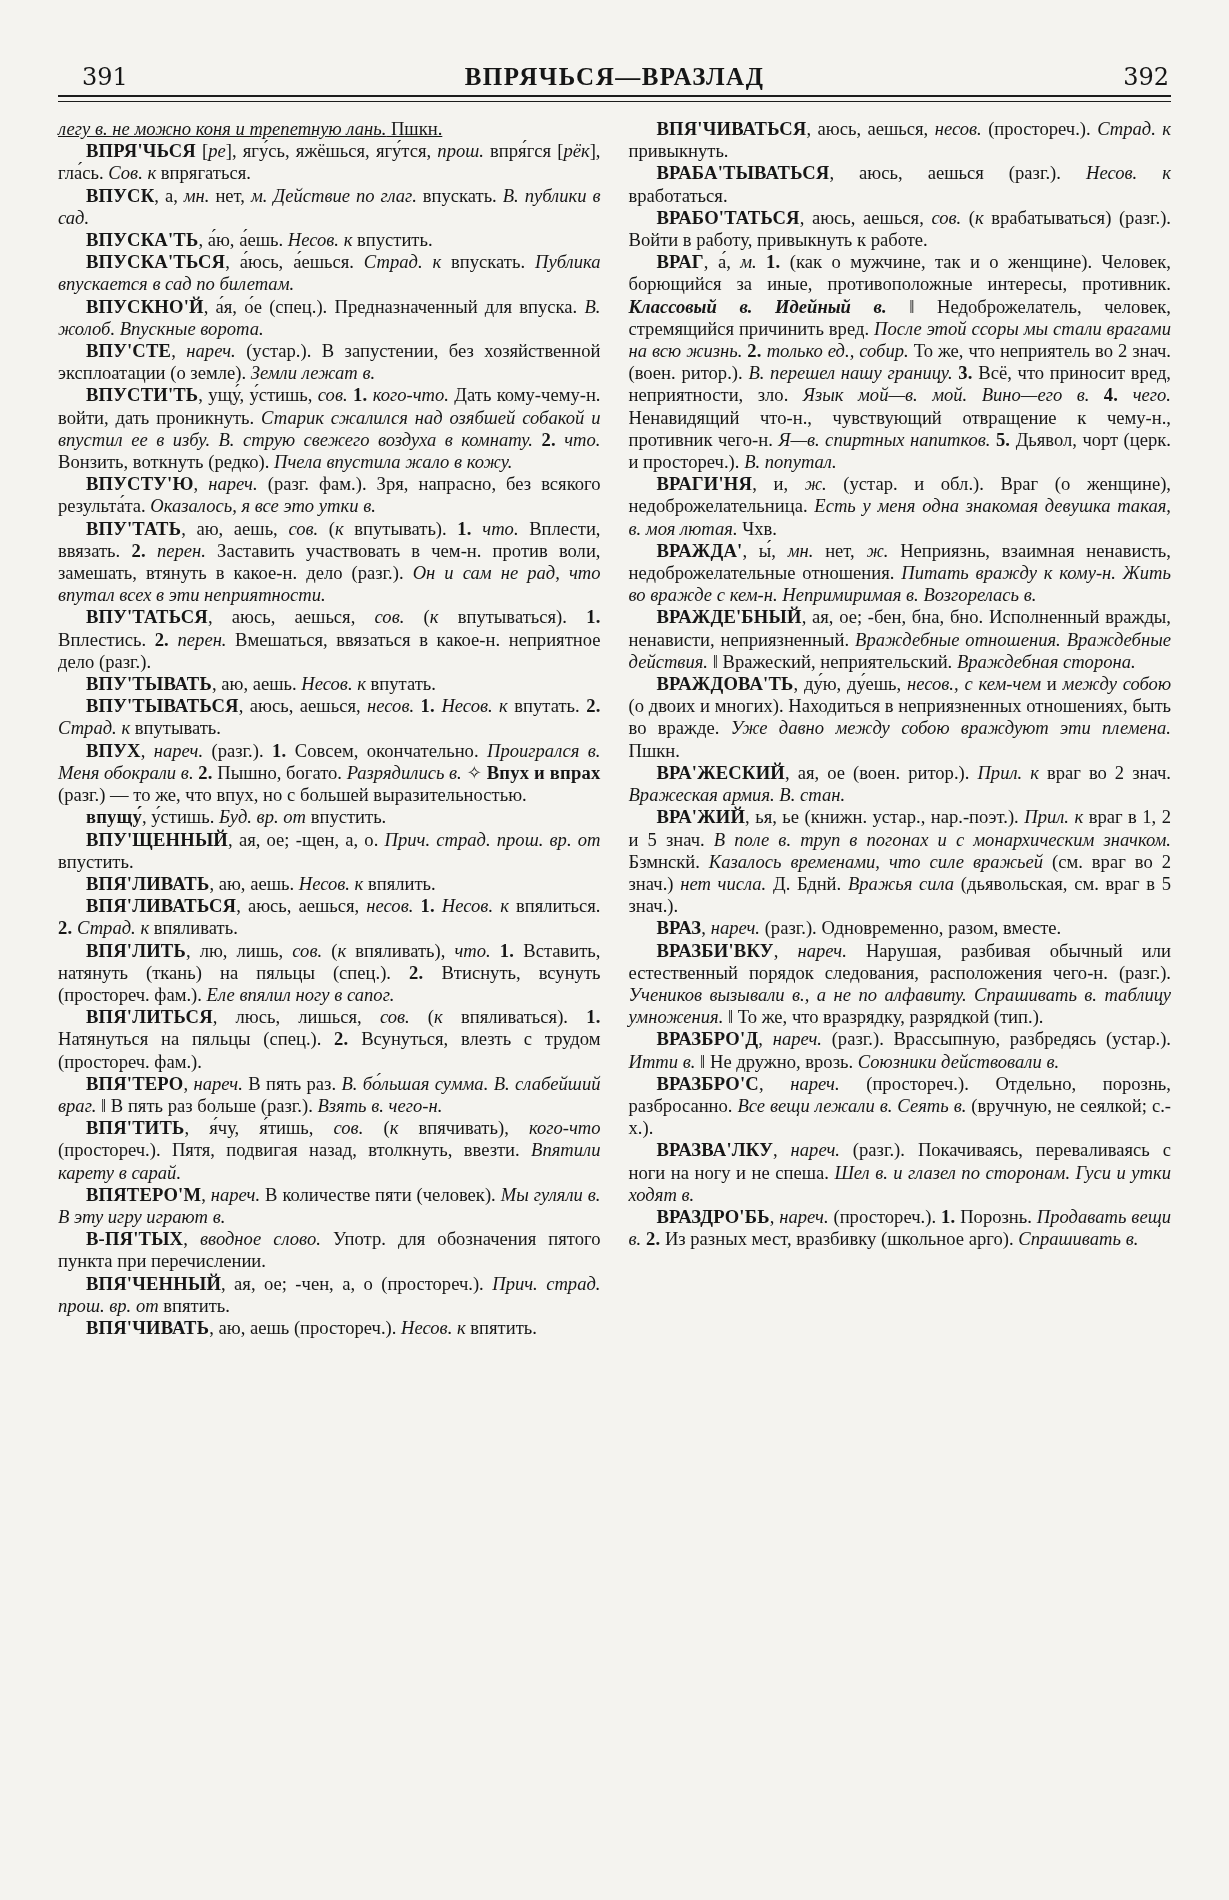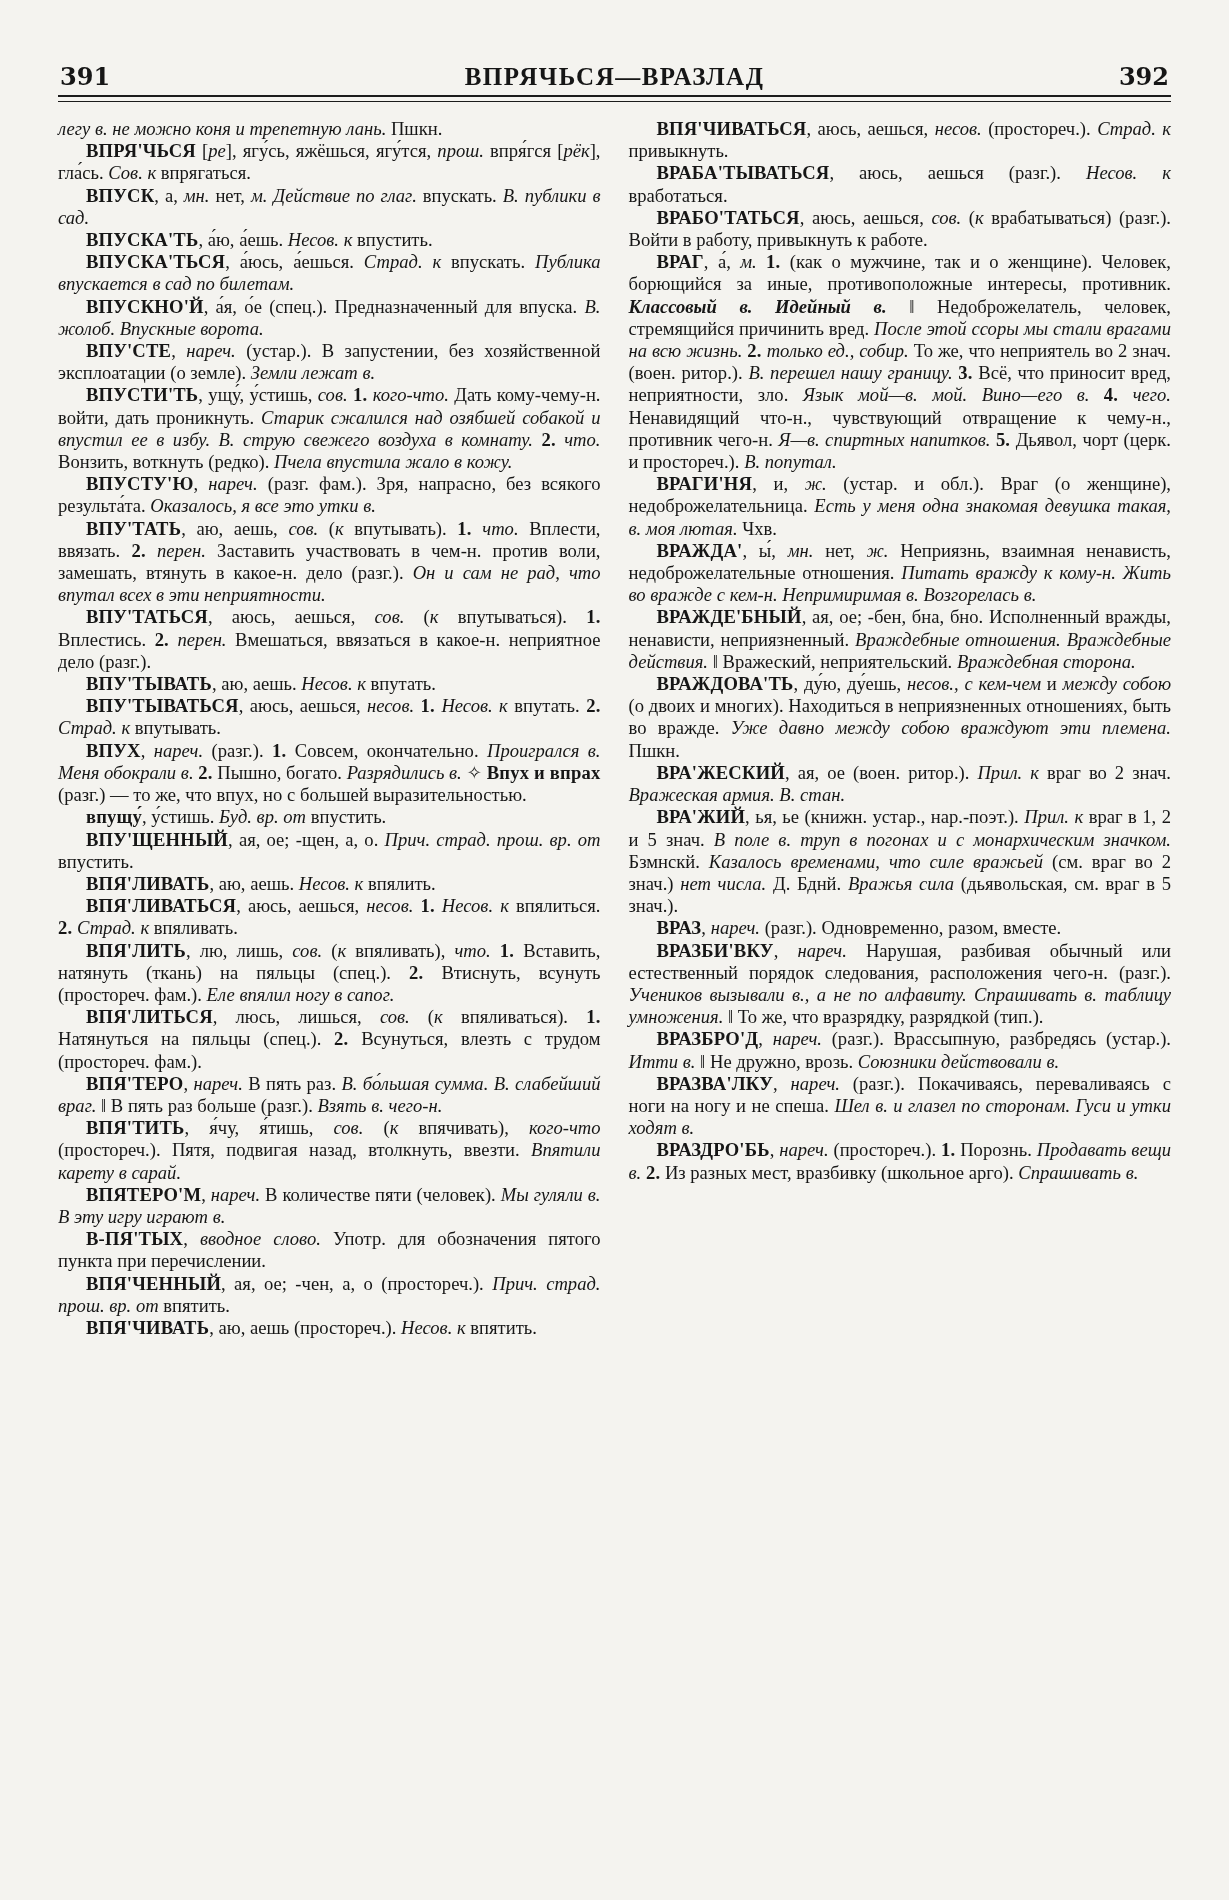--- a/index.html
+++ b/index.html
@@ -11,22 +11,23 @@
     box-sizing:border-box;
     padding:64px 58px 40px 58px;
     font-family:"Liberation Serif","DejaVu Serif",serif;
     color:#161616;
   }
   .page-header{
     display:flex;align-items:flex-end;
     margin:0 2px 6px 2px;
   }
   .page-num{
-    font-weight:bold;font-size:24px;width:90px;line-height:1;
+    font-weight:normal;font-size:24px;width:90px;line-height:1;
     font-family:"DejaVu Serif","Liberation Serif",serif;
+    margin-left:22px;
   }
   .page-num.right{text-align:right;}
   .running-head{
     flex:1;text-align:center;font-weight:bold;font-size:25px;line-height:1;
     letter-spacing:1.5px;
   }
   .double-rule{
     height:4px;
     border-top:2.5px solid #1b1b1b;
     border-bottom:1.5px solid #1b1b1b;
@@ -34,21 +35,21 @@
   }
   .columns{display:flex;gap:28px;}
   .col{
     flex:1;min-width:0;
     text-align:justify;
     font-size:18.6px;
     line-height:22.2px;
     hyphens:auto;
   }
   .entry{margin:0;text-indent:1.5em;}
-  .entry.cont{text-indent:0;}
+  .entry.cont{text-indent:0;text-decoration:underline;}
   .hw{font-weight:bold;letter-spacing:0.2px;}
   .it{font-style:italic;}
   .bit{font-weight:bold;font-style:italic;}
 </style>
 </head>
 <body>
 
 <div class="page">
   <div class="page-header">
     <div class="page-num">391</div>
@@ -92,17 +93,18 @@
         <p class="entry"><span class="hw">ВРАГ</span><span>, а́, </span><span class="it">м.</span><span> </span><span class="hw">1.</span><span> (как о мужчине, так и о женщине). Человек, борющийся за иные, противоположные интересы, противник. </span><span class="bit">Классовый в. Идейный в.</span><span> ‖ Недоброжелатель, человек, стремящийся причинить вред. </span><span class="it">После этой ссоры мы стали врагами на всю жизнь.</span><span> </span><span class="hw">2.</span><span> </span><span class="it">только ед., собир.</span><span> То же, что неприятель во 2 знач. (воен. ритор.). </span><span class="it">В. перешел нашу границу.</span><span> </span><span class="hw">3.</span><span> Всё, что приносит вред, неприятности, зло. </span><span class="it">Язык мой—в. мой. Вино—его в.</span><span> </span><span class="hw">4.</span><span> </span><span class="it">чего.</span><span> Ненавидящий что-н., чувствующий отвращение к чему-н., противник чего-н. </span><span class="it">Я—в. спиртных напитков.</span><span> </span><span class="hw">5.</span><span> Дьявол, чорт (церк. и простореч.). </span><span class="it">В. попутал.</span></p>
         <p class="entry"><span class="hw">ВРАГИ'НЯ</span><span>, и, </span><span class="it">ж.</span><span> (устар. и обл.). Враг (о женщине), недоброжелательница. </span><span class="it">Есть у меня одна знакомая девушка такая, в. моя лютая.</span><span> Чхв.</span></p>
         <p class="entry"><span class="hw">ВРАЖДА'</span><span>, ы́, </span><span class="it">мн.</span><span> нет, </span><span class="it">ж.</span><span> Неприязнь, взаимная ненависть, недоброжелательные отношения. </span><span class="it">Питать вражду к кому-н. Жить во вражде с кем-н. Непримиримая в. Возгорелась в.</span></p>
         <p class="entry"><span class="hw">ВРАЖДЕ'БНЫЙ</span><span>, ая, ое; -бен, бна, бно. Исполненный вражды, ненависти, неприязненный. </span><span class="it">Враждебные отношения. Враждебные действия.</span><span> ‖ Вражеский, неприятельский. </span><span class="it">Враждебная сторона.</span></p>
         <p class="entry"><span class="hw">ВРАЖДОВА'ТЬ</span><span>, ду́ю, ду́ешь, </span><span class="it">несов., с кем-чем</span><span> и </span><span class="it">между собою</span><span> (о двоих и многих). Находиться в неприязненных отношениях, быть во вражде. </span><span class="it">Уже давно между собою враждуют эти племена.</span><span> Пшкн.</span></p>
         <p class="entry"><span class="hw">ВРА'ЖЕСКИЙ</span><span>, ая, ое (воен. ритор.). </span><span class="it">Прил. к</span><span> враг во 2 знач. </span><span class="it">Вражеская армия. В. стан.</span></p>
         <p class="entry"><span class="hw">ВРА'ЖИЙ</span><span>, ья, ье (книжн. устар., нар.-поэт.). </span><span class="it">Прил. к</span><span> враг в 1, 2 и 5 знач. </span><span class="it">В поле в. труп в погонах и с монархическим значком.</span><span> Бзмнскй. </span><span class="it">Казалось временами, что силе вражьей</span><span> (см. враг во 2 знач.) </span><span class="it">нет числа.</span><span> Д. Бднй. </span><span class="it">Вражья сила</span><span> (дьявольская, см. враг в 5 знач.).</span></p>
         <p class="entry"><span class="hw">ВРАЗ</span><span>, </span><span class="it">нареч.</span><span> (разг.). Одновременно, разом, вместе.</span></p>
         <p class="entry"><span class="hw">ВРАЗБИ'ВКУ</span><span>, </span><span class="it">нареч.</span><span> Нарушая, разбивая обычный или естественный порядок следования, расположения чего-н. (разг.). </span><span class="it">Учеников вызывали в., а не по алфавиту. Спрашивать в. таблицу умножения.</span><span> ‖ То же, что вразрядку, разрядкой (тип.).</span></p>
         <p class="entry"><span class="hw">ВРАЗБРО'Д</span><span>, </span><span class="it">нареч.</span><span> (разг.). Врассыпную, разбредясь (устар.). </span><span class="it">Итти в.</span><span> ‖ Не дружно, врозь. </span><span class="it">Союзники действовали в.</span></p>
+        <p class="entry"><span class="hw">ВРАЗБРО'С</span><span>, </span><span class="it">нареч.</span><span> (простореч.). Отдельно, порознь, разбросанно. </span><span class="it">Все вещи лежали в. Сеять в.</span><span> (вручную, не сеялкой; с.-х.).</span></p>
         <p class="entry"><span class="hw">ВРАЗВА'ЛКУ</span><span>, </span><span class="it">нареч.</span><span> (разг.). Покачиваясь, переваливаясь с ноги на ногу и не спеша. </span><span class="it">Шел в. и глазел по сторонам. Гуси и утки ходят в.</span></p>
         <p class="entry"><span class="hw">ВРАЗДРО'БЬ</span><span>, </span><span class="it">нареч.</span><span> (простореч.). </span><span class="hw">1.</span><span> Порознь. </span><span class="it">Продавать вещи в.</span><span> </span><span class="hw">2.</span><span> Из разных мест, вразбивку (школьное арго). </span><span class="it">Спрашивать в.</span></p>
       </div>
   </div>
 </div>
 
 </body></html>

